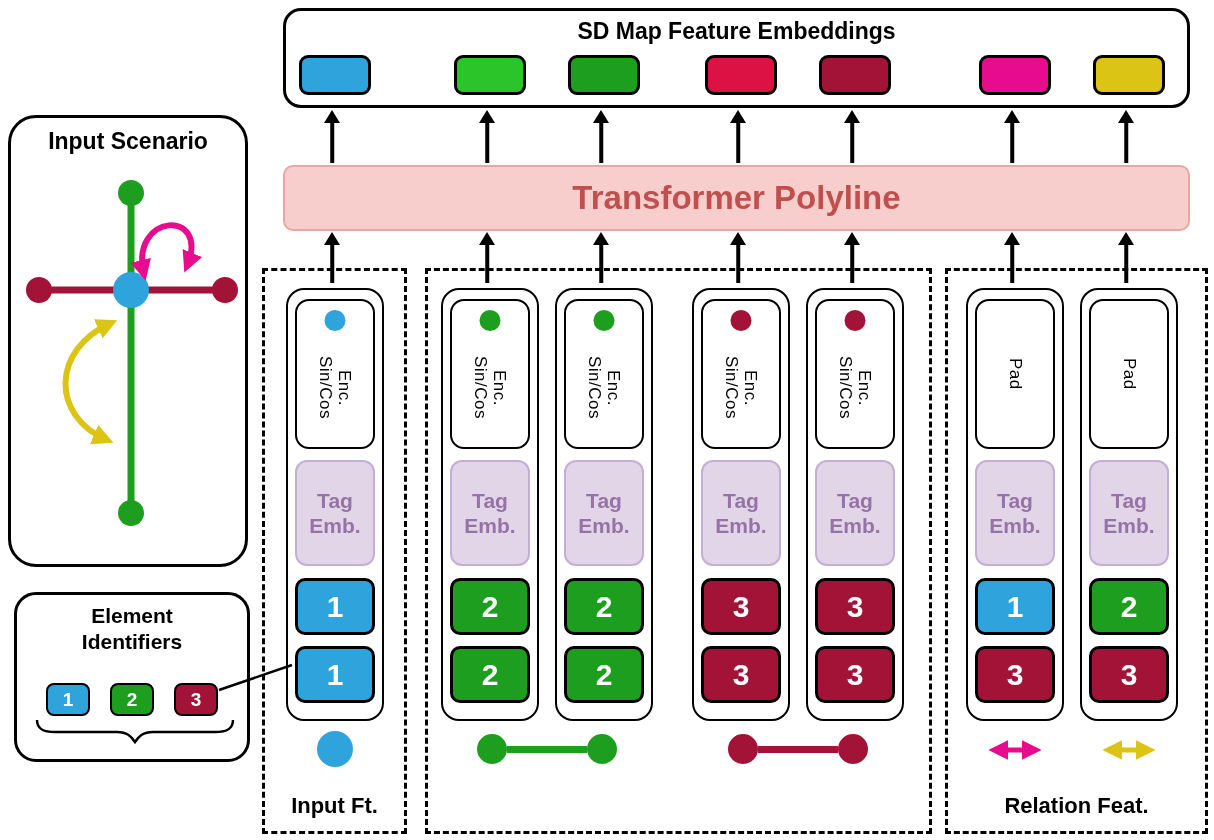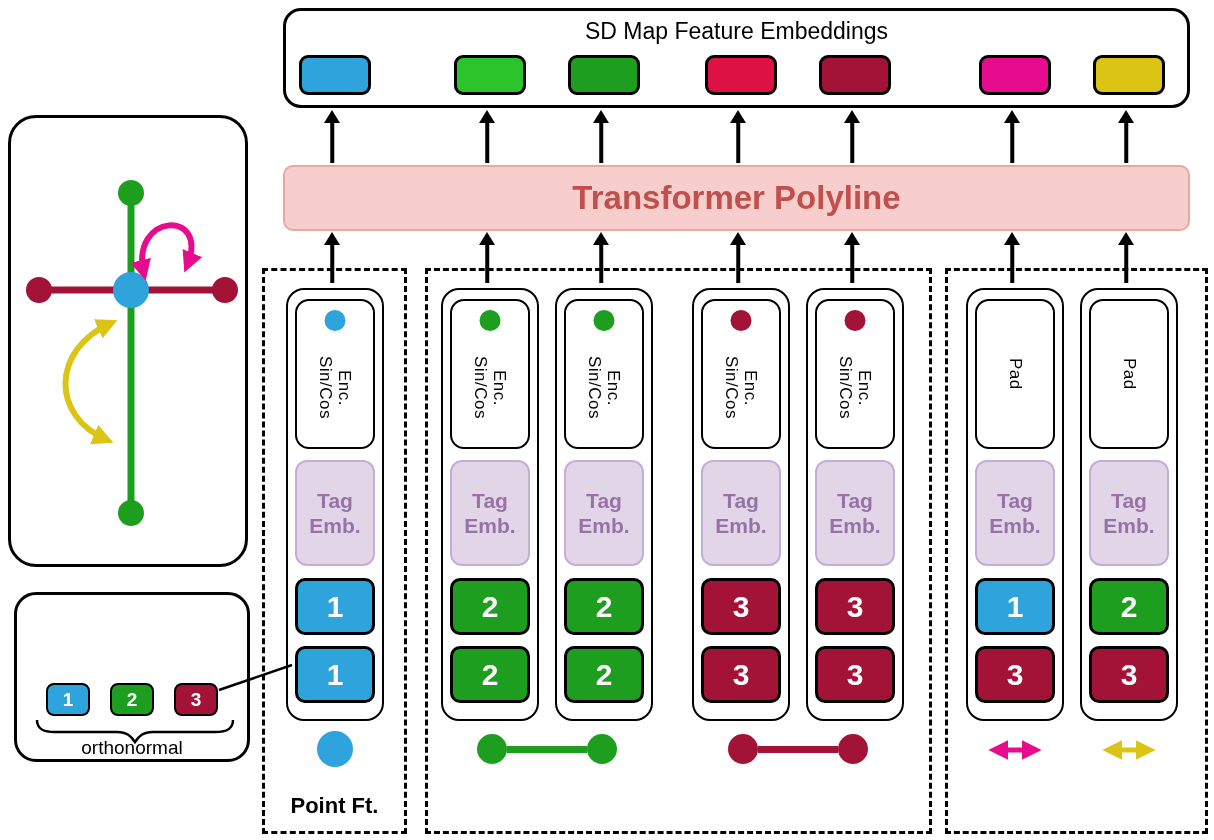--- a/index.html
+++ b/index.html
@@ -13,21 +13,21 @@
   }
   .abs { position: absolute; }
 
   
   .top-box {
     left: 283px; top: 8px; width: 907px; height: 100px;
     border: 3.5px solid #000; border-radius: 18px; background: #fff;
   }
   .top-title {
     position: absolute; left: 0; right: 0; top: 7px;
-    text-align: center; font-weight: normal; font-size: 23px;
+    text-align: center; font-weight: bold; font-size: 23px;
   }
   .chip {
     position: absolute; top: 44px; width: 72px; height: 40px;
     border: 3px solid #000; border-radius: 9px;
   }
 
   
   .encoder {
     left: 283px; top: 165px; width: 907px; height: 66px;
     background: #F8CECC; border: 2.5px solid #E6A8A3; border-radius: 10px;
@@ -206,20 +206,21 @@
 <div class="arrow rowB" style="left:1003px">
     <span class="head"></span>
     <span class="shaft"></span>
   </div>
 <div class="arrow rowB" style="left:1117px">
     <span class="head"></span>
     <span class="shaft"></span>
   </div>
 
 <div class="abs scenario">
+  <div class="scenario-title">Input Scenario</div>
   <svg class="abs" style="left:0;top:0" width="240" height="452" viewBox="0 0 240 452">
     <defs>
       <marker id="ah-m" viewBox="0 0 6 6" refX="4" refY="3" markerWidth="3.5" markerHeight="3.5" orient="auto-start-reverse">
         <path d="M0,0 L6,3 L0,6 Z" fill="#E60C8D"></path>
       </marker>
       <marker id="ah-y" viewBox="0 0 6 6" refX="4" refY="3" markerWidth="3.5" markerHeight="3.5" orient="auto-start-reverse">
         <path d="M0,0 L6,3 L0,6 Z" fill="#DCC414"></path>
       </marker>
     </defs>
     <line x1="120" y1="75" x2="120" y2="395" stroke="#1E9E1E" stroke-width="7"></line>
@@ -228,46 +229,46 @@
     <circle cx="120" cy="395" r="13" fill="#1E9E1E"></circle>
     <circle cx="28" cy="172" r="13" fill="#A31237"></circle>
     <circle cx="214" cy="172" r="13" fill="#A31237"></circle>
     <circle cx="120" cy="172" r="18" fill="#2FA3DC"></circle>
     <path d="M 133,156 C 118,95 200,90 176,148" fill="none" stroke="#E60C8D" stroke-width="6" marker-start="url(#ah-m)" marker-end="url(#ah-m)"></path>
     <path d="M 100,205 C 40,232 40,298 96,322" fill="none" stroke="#DCC414" stroke-width="6" marker-start="url(#ah-y)" marker-end="url(#ah-y)"></path>
   </svg>
 </div>
 
 <div class="abs identifiers">
+  <div class="identifiers-title">Element Identifiers</div>
   <div class="id-chips">
     <span class="id-chip" style="background-color: rgb(47, 163, 220);">1</span>
     <span class="id-chip" style="background-color: rgb(30, 158, 30);">2</span>
     <span class="id-chip" style="background-color: rgb(163, 18, 55);">3</span>
   </div>
   <svg class="brace-svg" width="236" height="28" viewBox="0 0 236 28">
     <path d="M 20,3 C 20,13 28,15 38,15 L 100,15 C 110,15 114,19 118,25 C 122,19 126,15 136,15 L 198,15 C 208,15 216,13 216,3" fill="none" stroke="#000" stroke-width="2.5"></path>
   </svg>
-  <div class="ortho">orthonormal</div>
 </div>
 
 <div class="group group-point">
   <div class="column" style="left:21px">
     <div class="enc-box">
       <span class="dot" style="background-color: rgb(47, 163, 220);"></span>
       <div class="vtext">
         <span>Sin/Cos</span>
         <span>Enc.</span>
       </div>
     </div>
     <div class="tag">Tag Emb.</div>
     <div class="idbox" style="background-color: rgb(47, 163, 220);">1</div>
     <div class="idbox idbox2" style="background-color: rgb(47, 163, 220);">1</div>
   </div>
   <span class="point-icon" style="left: 52px; top: 460px; background-color: rgb(47, 163, 220);"></span>
-  <div class="group-label">Point Ft.</div>
+  <div class="group-label">Input Ft.</div>
 </div>
 
 <div class="group group-polyline">
   <div class="column" style="left:13px">
     <div class="enc-box">
       <span class="dot" style="background-color: rgb(30, 158, 30);"></span>
       <div class="vtext">
         <span>Sin/Cos</span>
         <span>Enc.</span>
       </div>
@@ -356,17 +357,18 @@
     <line x1="12" y1="13" x2="52" y2="13" stroke="#E60C8D" stroke-width="5" marker-start="url(#ar-m)" marker-end="url(#ar-m)"></line>
   </svg>
   <svg class="abs" style="left:149px;top:466px" width="64" height="26" viewBox="0 0 64 26">
     <defs>
       <marker id="ar-y" viewBox="0 0 6 6" refX="4" refY="3" markerWidth="4" markerHeight="4" orient="auto-start-reverse">
         <path d="M0,0 L6,3 L0,6 Z" fill="#DCC414"></path>
       </marker>
     </defs>
     <line x1="12" y1="13" x2="52" y2="13" stroke="#DCC414" stroke-width="5" marker-start="url(#ar-y)" marker-end="url(#ar-y)"></line>
   </svg>
+  <div class="group-label">Relation Feat.</div>
 </div>
 
 <svg class="abs overlay" width="1214" height="840" viewBox="0 0 1214 840">
   <line x1="219" y1="690" x2="292" y2="665" stroke="#000" stroke-width="2.5"></line>
 </svg>
 
 </body></html>

